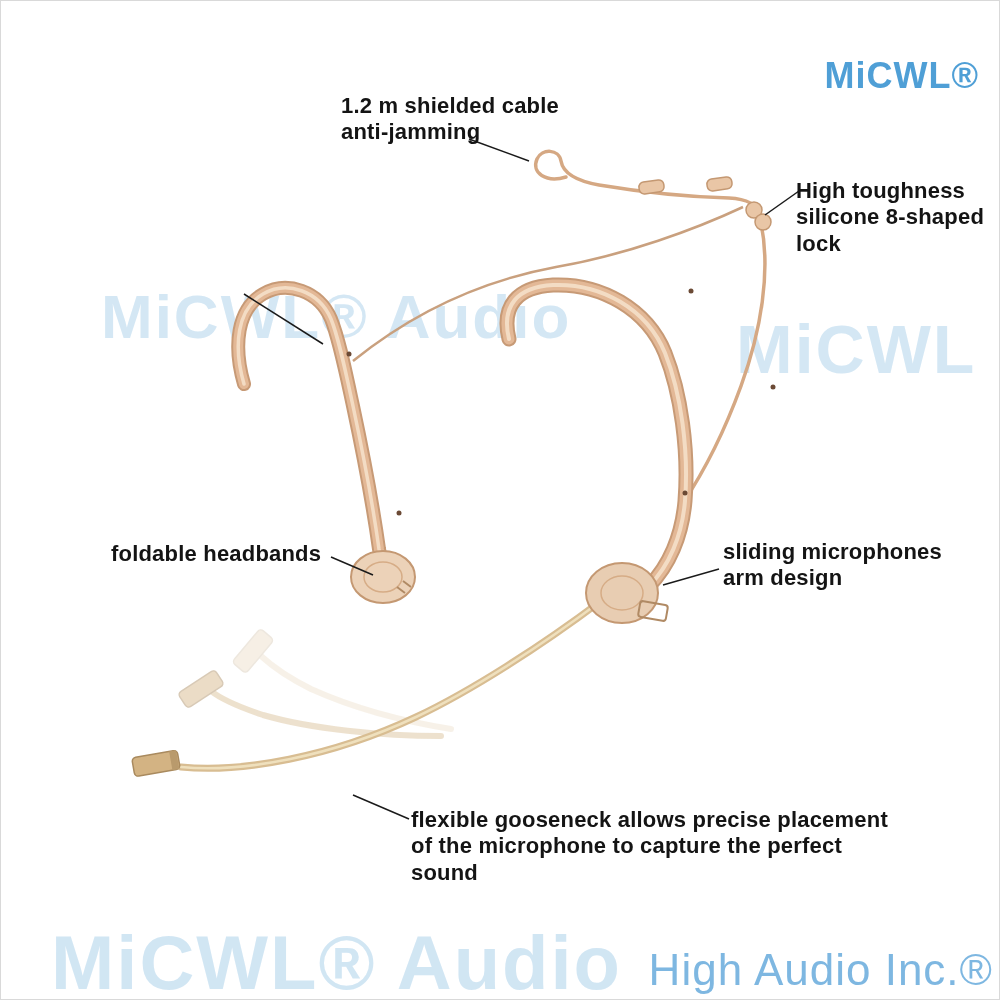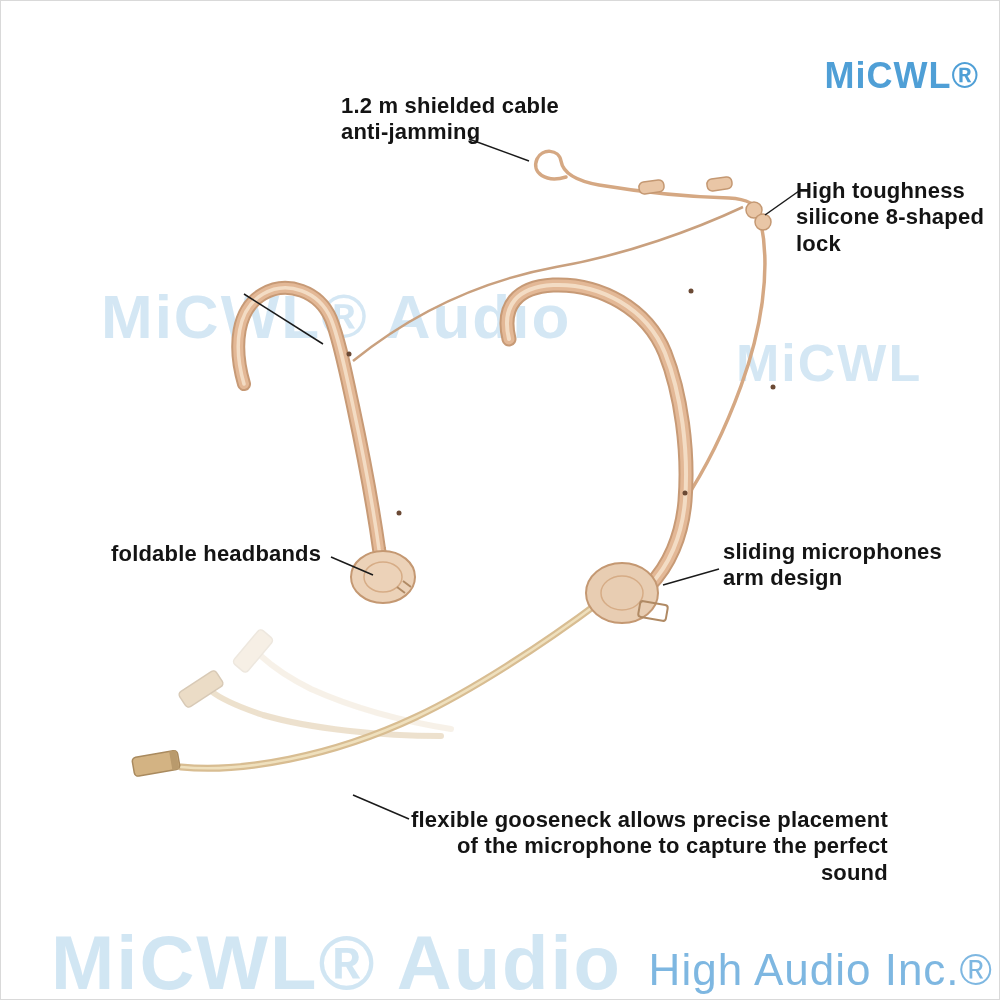--- a/index.html
+++ b/index.html
@@ -10,21 +10,21 @@
   }
   .label{
     position:absolute;color:#141414;font-size:22px;font-weight:700;
     line-height:1.2;white-space:pre-line;letter-spacing:0.2px;
   }
   .wm{
     position:absolute;font-weight:bold;color:#8fc1e3;pointer-events:none;
     letter-spacing:2px;
   }
   .wm-upper{left:100px;top:280px;font-size:62px;opacity:0.38;}
-  .wm-right{left:735px;top:332px;font-size:52px;opacity:0.38;}
+  .wm-right{left:735px;top:309px;font-size:68px;opacity:0.38;}
   .wm-bottom{left:50px;top:918px;font-size:76px;opacity:0.40;}
   .brand-top{
     position:absolute;right:20px;top:12px;font-size:36px;font-weight:bold;
     color:#4f9fd6;letter-spacing:1px;margin-top:42px;
   }
   .brand-bottom{
     position:absolute;right:6px;bottom:4px;font-size:44px;font-weight:400;
     color:#5ea6da;opacity:0.8;letter-spacing:1px;
   }
   svg{position:absolute;left:0;top:0;}
@@ -123,19 +123,19 @@
   </svg>
 
   <div class="label" style="left:340px;top:92px;">1.2 m shielded cable
 anti-jamming</div>
   <div class="label" style="left:795px;top:138px;margin-top:39px;">High toughness
 silicone 8-shaped
 lock</div>
   <div class="label" style="left:722px;top:538px;">sliding microphones
 arm design</div>
   <div class="label" style="left:110px;top:540px;">foldable headbands</div>
-  <div class="label" style="left:410px;top:806px;text-align:right;">flexible gooseneck allows precise placement
+  <div class="label" style="left:410px;top:806px;">flexible gooseneck allows precise placement
 of the microphone to capture the perfect
 sound</div>
 
   <div class="brand-top">MiCWL®</div>
   <div class="brand-bottom">High Audio Inc.®</div>
 </div>
 
 </body></html>

